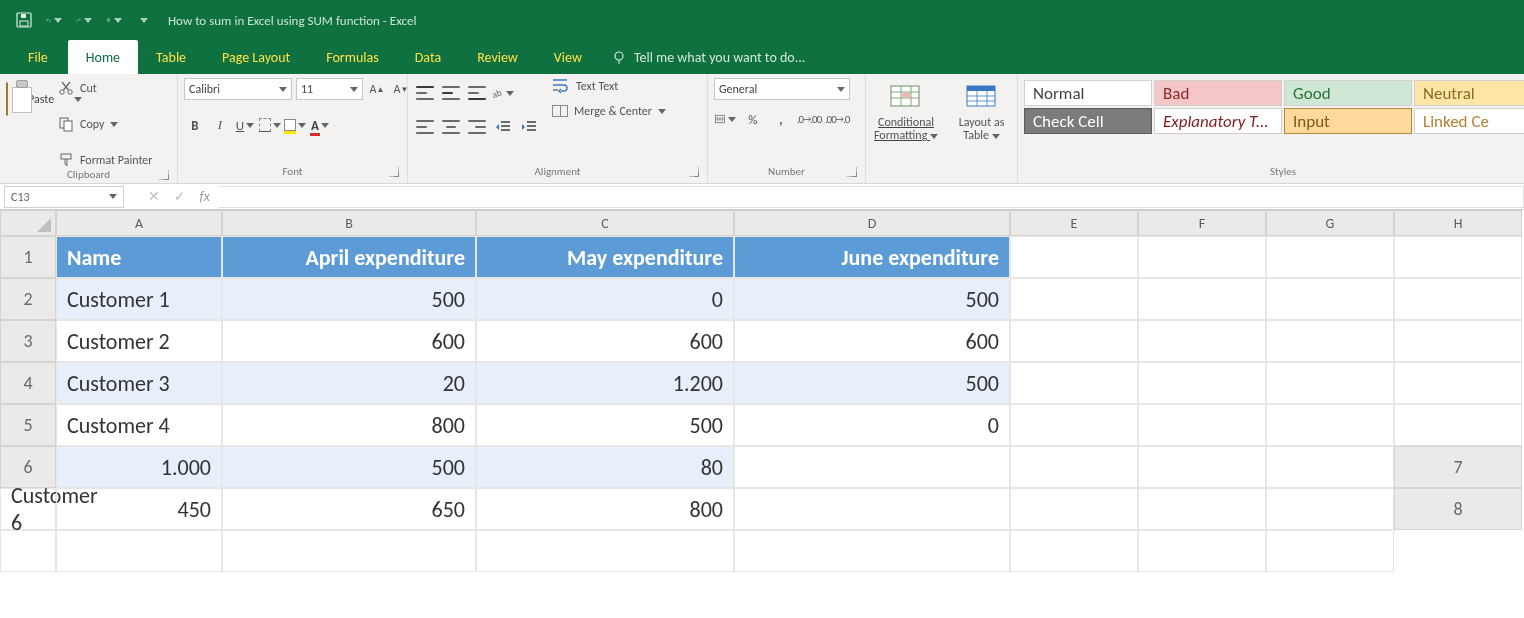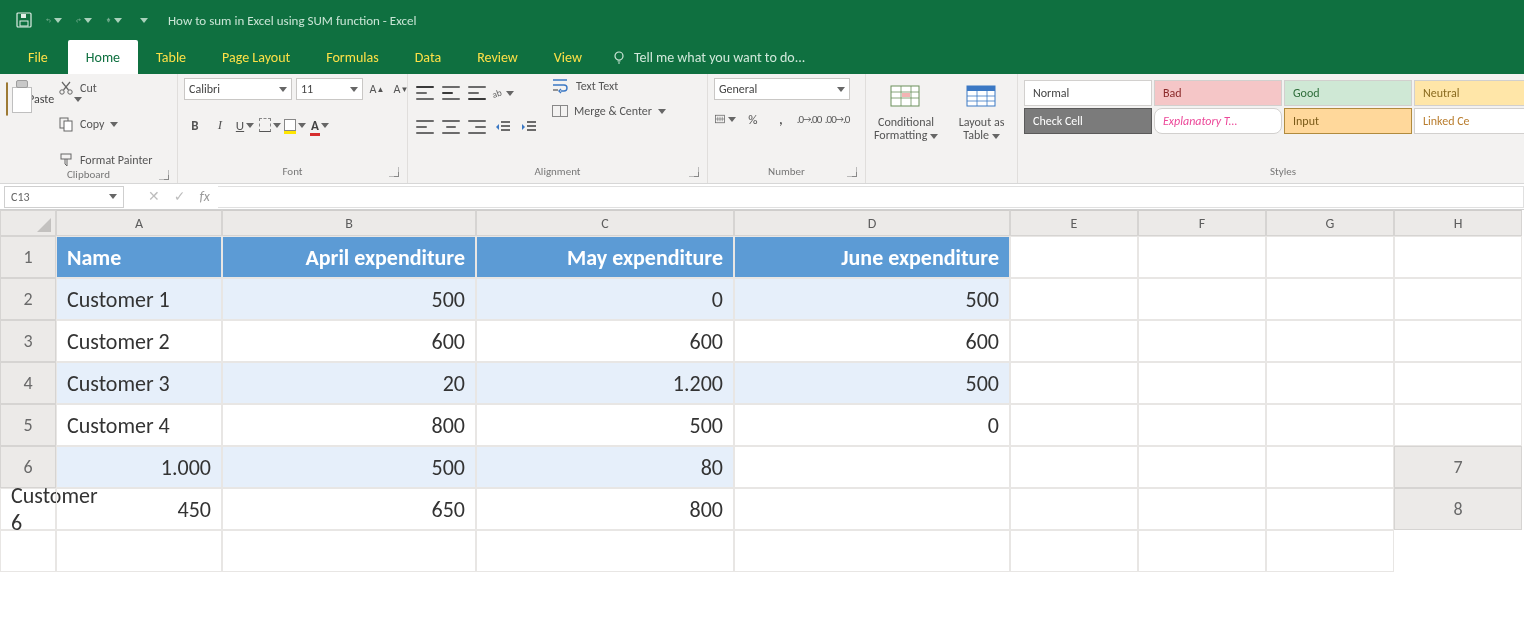--- a/index.html
+++ b/index.html
@@ -148,28 +148,28 @@
   .dec { font-size:11px; letter-spacing:-1px; position:relative;}
   .dec .arrow { font-size:9px; position:relative; top:-1px;}
 
   
   .big-btn { display:flex; flex-direction:column; align-items:center; width:70px; padding-top:4px; gap:4px; font-size:12px; color:#555; text-align:center; line-height:1.1;}
   .big-btn .bi { width:34px; height:30px; }
 
   
   .style-gal { display:grid; grid-template-columns: repeat(4, 128px); grid-auto-rows: 26px; gap:2px; padding-top:2px;}
   .style-cell {
-    border:1px solid #d2d0ce; background:#fff; font-size:12px; padding:0 8px; display:flex; align-items:center;
+    border:1px solid #d2d0ce; background:#fff; font-size:17px; padding:0 8px; display:flex; align-items:center;
     overflow:hidden; white-space:nowrap;
   }
   .style-cell.bad { background:#f5c6c7; color:#8b2a2a;}
   .style-cell.good{ background:#cfe8d5; color:#2f6e3b;}
   .style-cell.neutral{ background:#ffe6a8; color:#8a6b1f;}
   .style-cell.check{ background:#7b7b7b; color:#fff; border:1px solid #5a5a5a;}
-  .style-cell.explan{ color:#ec4899; font-style:italic;border-radius:8px;}
+  .style-cell.explan{ color:#7f1d1d; font-style:italic;}
   .style-cell.input{ background:#ffd89b; color:#7a5a18; border:1px solid #b08b3e;}
   .style-cell.linked{ background:#fff; color:#b97d2e;}
 
   
   .fbar {
     display:flex; align-items:center; height:26px; border-bottom:1px solid #d0d0d0; background:#fff;
   }
   .namebox {
     width:120px; height:22px; border:1px solid #cfcfcf; display:flex; align-items:center; justify-content:space-between;
     padding:0 6px; font-size:12px; color:#666; margin:0 2px 0 4px;
@@ -444,21 +444,21 @@
           <div class="fbtn">%</div>
           <div class="fbtn" style="font-weight:bold;">,</div>
           <div class="fbtn dec">.0<span class="arrow">→</span>.00</div>
           <div class="fbtn dec">.00<span class="arrow">→</span>.0</div>
         </div>
       </div>
     </div>
     <div class="group-label"><span>Number</span><span class="dlaunch"></span></div>
   </div>
 
-  <div class="group" style="border-right:none;min-width:80px;">
+  <div class="group" style="border-right:none;min-width:80px;text-decoration:underline;">
     <div class="group-body">
       <div class="big-btn">
         <div class="bi">
           <svg width="34" height="30" viewBox="0 0 34 30">
               <rect x="2" y="4" width="28" height="20" fill="#fff" stroke="#6a8f5a"></rect>
               <path d="M2 10h28M2 16h28M12 4v20M22 4v20" stroke="#6a8f5a" stroke-width="0.8"></path>
               <rect x="13" y="11" width="8" height="4" fill="#f3b4b4"></rect>
             </svg>
         </div>
         <div><span>Conditional</span><br><span>Formatting</span> <span class="tri" style="display:inline-block;vertical-align:middle"></span></div>

